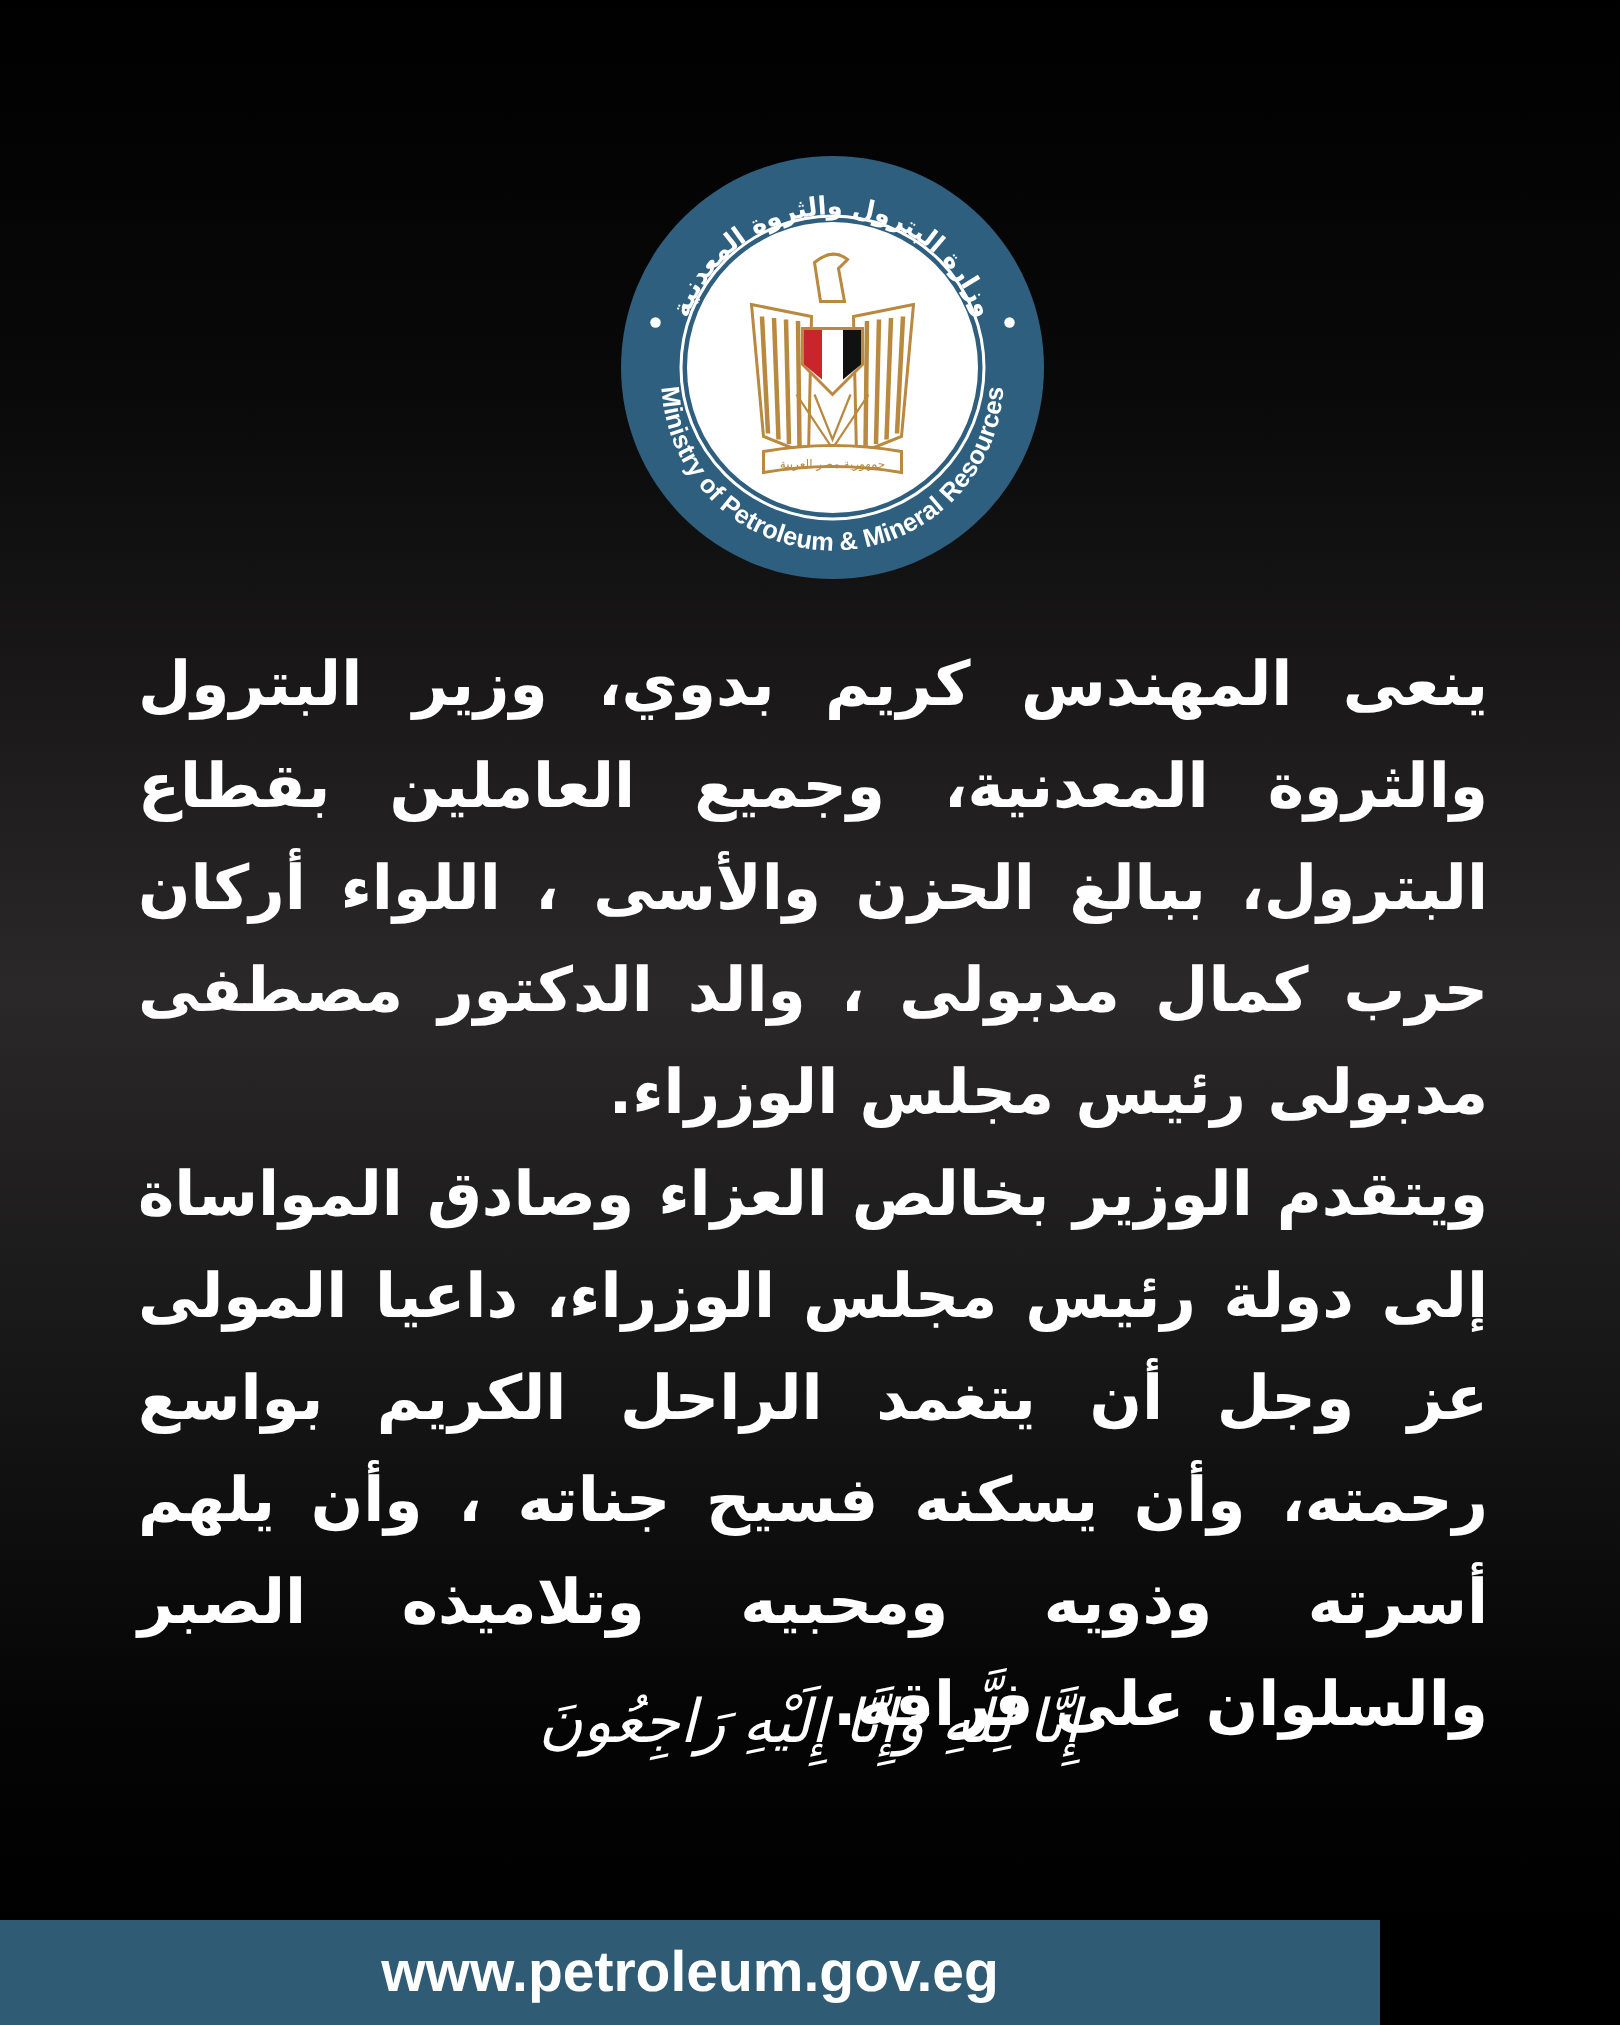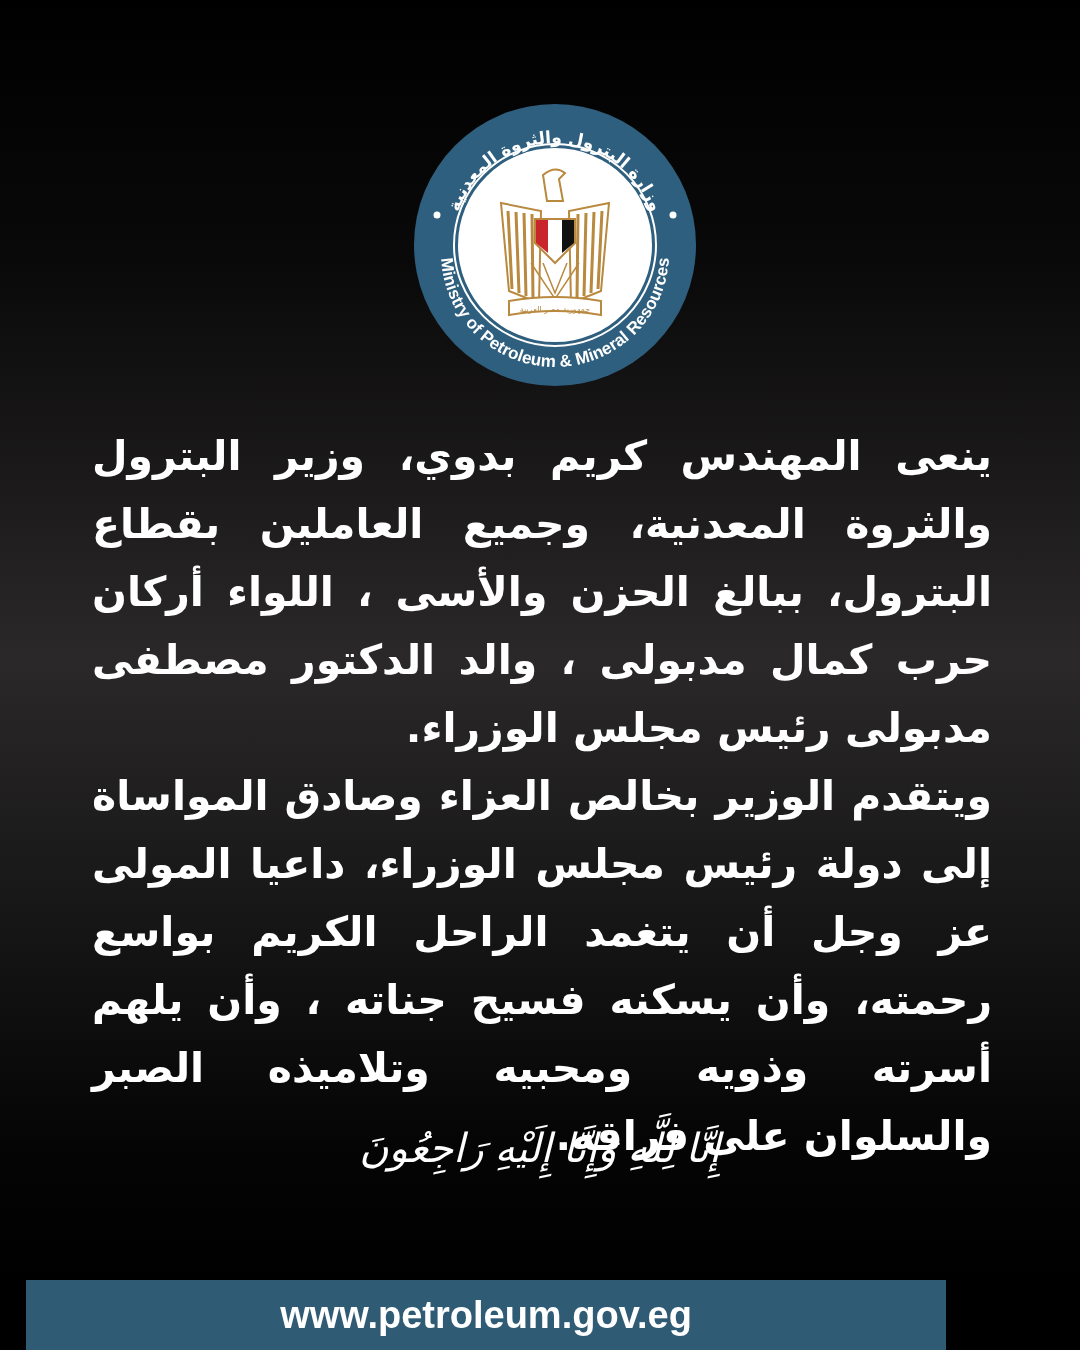--- a/index.html
+++ b/index.html
@@ -24,21 +24,21 @@
   .para-2 { top: 762px; }
   .verse {
     position: absolute; left: 340px; top: 1108px; width: 380px; height: 80px;
     direction: rtl; text-align: right;
     font-family: Liberation Sans, sans-serif; font-size: 40px; line-height: 80px;
     color: #ffffff; font-style: italic;
   }
   .footer {
     position: absolute; left: 0; top: 1280px; width: 920px; height: 70px;
     background: #2f5b74;
-    display: flex; align-items: center; justify-content: center; margin-left: 26px;
+    display: flex; align-items: center; justify-content: center;
   }
   .footer-url {
     font-family: "Liberation Sans", sans-serif; font-weight: bold;
     font-size: 38px; color: #ffffff; letter-spacing: 0px;
   }
 </style>
 </head>
 <body>
 
 <div class="logo">

